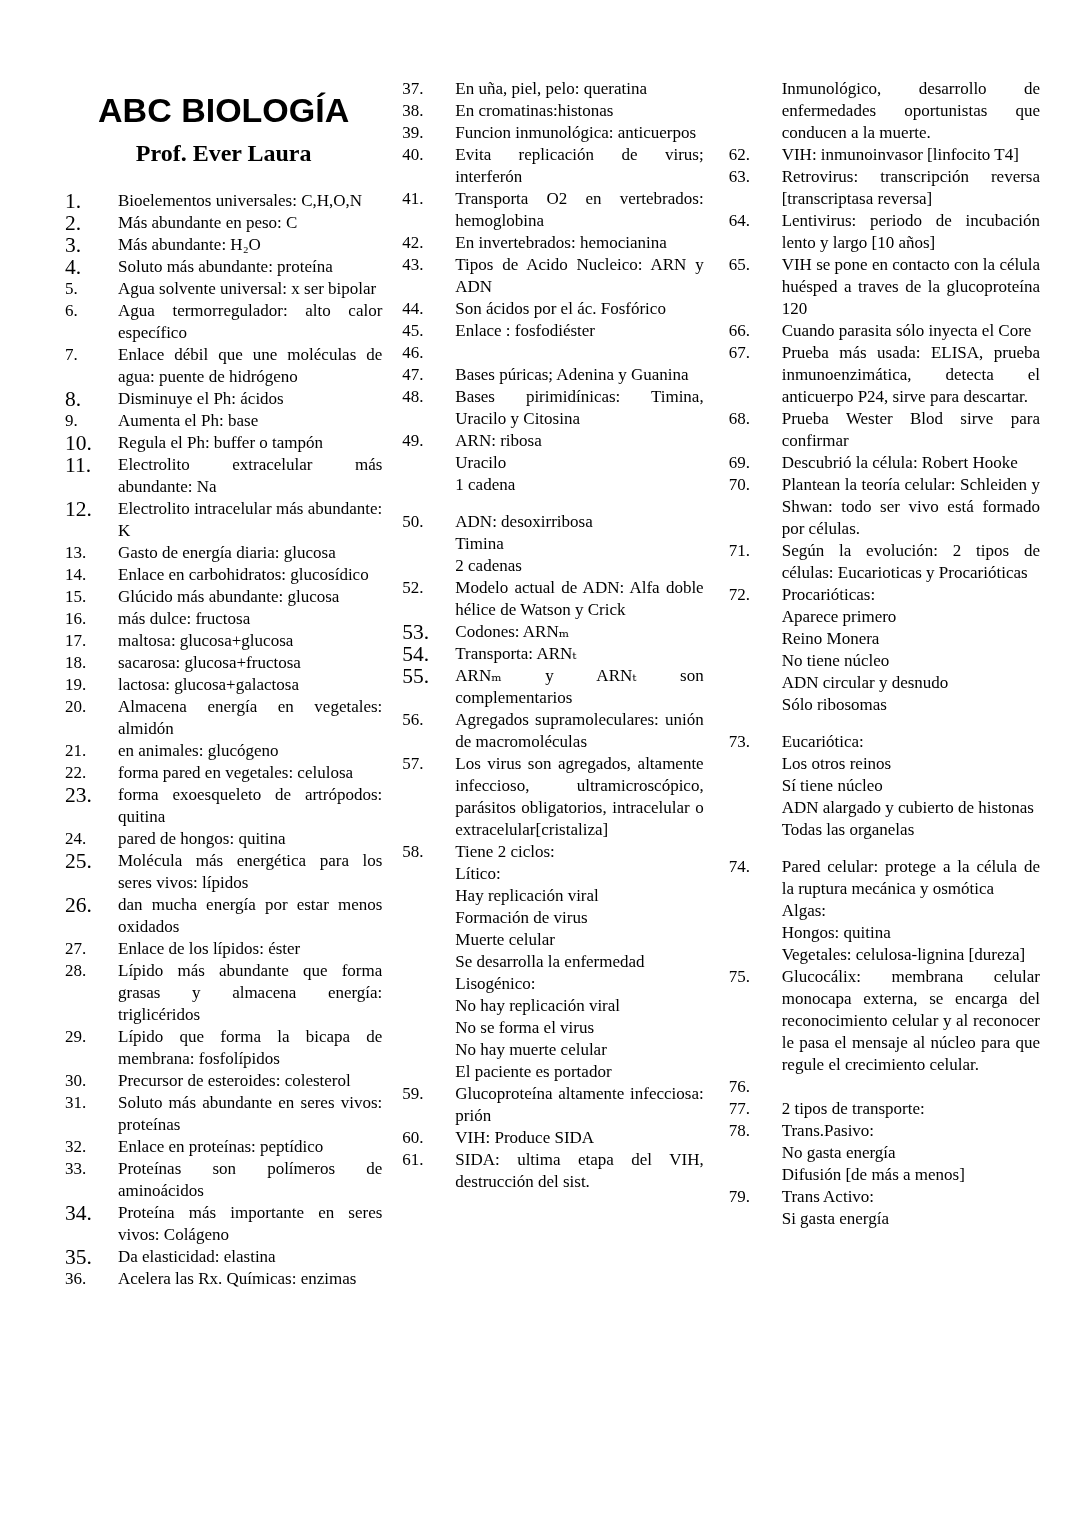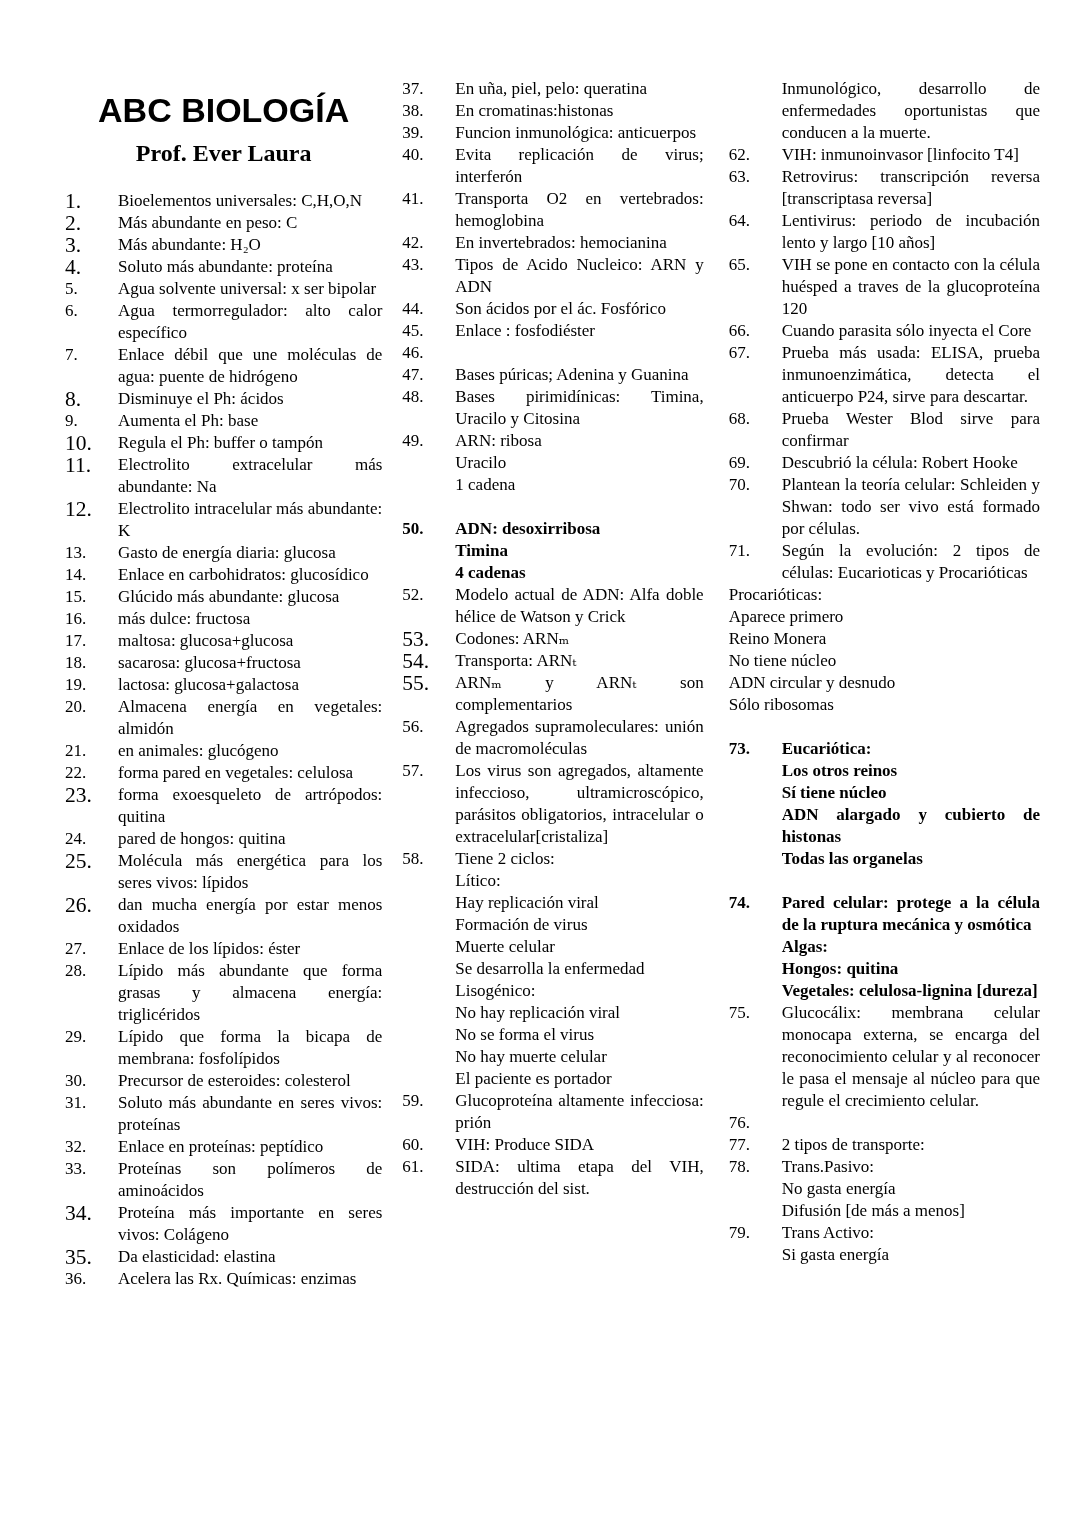--- a/index.html
+++ b/index.html
@@ -36,21 +36,21 @@
     font-weight: 700;
     font-size: 24px;
     line-height: 22px;
   }
 
   .item {
     display: flex;
     font-size: 17px;
     line-height: 22px;
   }
-  .item.gap { margin-top: 22px; font-weight: bold; }
+  .item.gap { margin-top: 15px; }
   .num {
     flex: 0 0 53px;
     width: 53px;
     line-height: 22px;
   }
   .item.lg .num { font-size: 21.5px; }
   .txt {
     flex: 1;
     text-align: justify;
     white-space: pre-line;
@@ -264,21 +264,21 @@
         <div class="item">
           <span class="num">49.</span>
           <span class="txt">ARN: ribosa
 Uracilo
 1 cadena</span>
         </div>
         <div class="item gap">
           <span class="num">50.</span>
           <span class="txt">ADN: desoxirribosa
 Timina
-4 cadenas</span>
+2 cadenas</span>
         </div>
         <div class="item">
           <span class="num">52.</span>
           <span class="txt">Modelo actual de ADN: Alfa doble hélice de Watson y Crick</span>
         </div>
         <div class="item lg">
           <span class="num">53.</span>
           <span class="txt">Codones: ARNₘ</span>
         </div>
         <div class="item lg">
@@ -365,20 +365,21 @@
         </div>
         <div class="item">
           <span class="num">70.</span>
           <span class="txt">Plantean la teoría celular: Schleiden y Shwan: todo ser vivo está formado por células.</span>
         </div>
         <div class="item">
           <span class="num">71.</span>
           <span class="txt">Según la evolución: 2 tipos de células: Eucarioticas y Procarióticas</span>
         </div>
         <div class="item">
+          <span class="num">72.</span>
           <span class="txt">Procarióticas:
 Aparece primero
 Reino Monera
 No tiene núcleo
 ADN circular y desnudo
 Sólo ribosomas</span>
         </div>
         <div class="item gap">
           <span class="num">73.</span>
           <span class="txt">Eucariótica:

